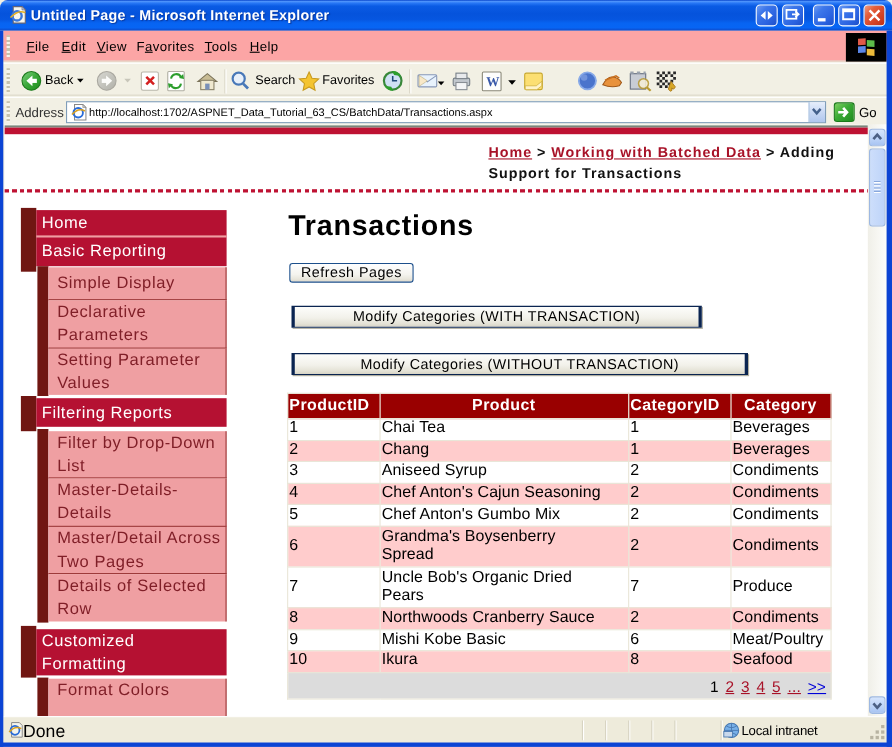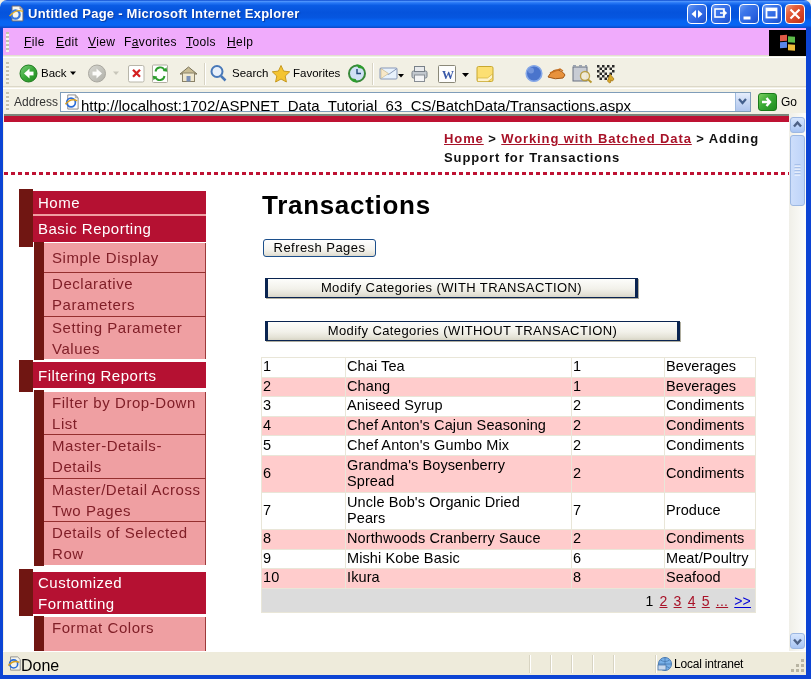--- a/index.html
+++ b/index.html
@@ -13,32 +13,32 @@
 #titleicon{position:absolute;left:8px;top:5px;}
 #titletext{position:absolute;left:28px;top:6px;color:#fff;font-weight:bold;
  font-size:13px;letter-spacing:0.25px;text-shadow:1px 1px 1px #0a3aa0;}
 .wbtn{position:absolute;top:4px;width:20px;height:20px;border-radius:4px;
  border:1px solid #fff;
  background:linear-gradient(135deg,#6f9cf2 0%,#3d77ea 30%,#2a62e0 70%,#1d4fc8 100%);
  color:#fff;}
 .wbtn svg{position:absolute;left:0;top:0;}
 #wb5{background:linear-gradient(135deg,#f0A088 0%,#e4603c 30%,#d8472a 60%,#c03014 100%);}
 
-#menubar{position:absolute;left:3px;top:28px;width:804px;height:28px;background:#f0abfc;border-bottom:1px solid #e2dfd0;}
+#menubar{position:absolute;left:3px;top:28px;width:804px;height:28px;background:#fca5a5;border-bottom:1px solid #e2dfd0;}
 #toolbar{position:absolute;left:3px;top:57px;width:804px;height:30px;background:#f2f0e4;border-top:1px solid #fff;border-bottom:1px solid #dcd8c8;}
 #addrbar{position:absolute;left:3px;top:88px;width:804px;height:26px;background:#f2f0e4;border-top:1px solid #fff;}
 .grip{position:absolute;width:3px;background:repeating-linear-gradient(180deg,#c6c2ae 0 2px,#f6f5ee 2px 4px);}
 .mitem{position:absolute;top:7px;font-size:12px;color:#000;letter-spacing:0.4px;}
 .mitem u{text-decoration:underline;}
 #winlogo{position:absolute;right:1px;top:2px;width:37px;height:26px;background:#000;}
 .tbtxt{position:absolute;font-size:11.5px;color:#000;top:9px;}
 
 #addrlbl{position:absolute;left:11px;top:6px;font-size:12px;color:#333;}
 #addrinput{position:absolute;left:57px;top:3px;width:691px;height:20px;background:#fff;border:1px solid #7f9db9;}
-#urltext{position:absolute;left:20px;top:4px;font-size:15px;color:#000;white-space:nowrap;letter-spacing:0;}
+#urltext{position:absolute;left:20px;top:4px;font-size:10px;color:#000;white-space:nowrap;letter-spacing:0;}
 #combobtn{position:absolute;right:0;top:0;width:15px;height:18px;
  background:linear-gradient(180deg,#e6eefc,#c8d8f4 50%,#b0c6ee);border-left:1px solid #9ebade;}
 #gobtn{position:absolute;left:755px;top:4px;width:19px;height:18px;border-radius:3px;
  background:linear-gradient(135deg,#7cd060 0%,#3aaa35 45%,#1e8c1e 100%);border:1px solid #1a7a1a;}
 #gotext{position:absolute;left:778px;top:6px;font-size:12px;color:#000;}
 
 #content{position:absolute;left:4px;top:113px;width:785px;height:538px;background:#fff;overflow:hidden;}
 #redtop{position:absolute;left:0;top:3px;width:785px;height:6px;background:#be1233;}
 #h1{position:absolute;left:15px;top:13px;font-size:28px;color:#373737;letter-spacing:0.95px;}
 #crumb{position:absolute;left:440px;top:17px;font-size:13px;font-weight:bold;color:#111;line-height:18.5px;letter-spacing:0.9px;}
@@ -319,20 +319,26 @@
   <div class="widebtn" style="left:261px;top:164.5px;width:373px;">Modify Categories (WITH TRANSACTION)</div>
   <div class="widebtn" style="left:261px;top:207.5px;width:415px;">Modify Categories (WITHOUT TRANSACTION)</div>
   <table id="grid">
    <colgroup>
           <col style="width:84px">
           <col style="width:226px">
           <col style="width:93px">
           <col style="width:91px">
         </colgroup>
    <tbody>
+          <tr>
+            <th style="text-align:left">ProductID</th>
+            <th>Product</th>
+            <th style="text-align:left">CategoryID</th>
+            <th>Category</th>
+          </tr>
    <tr>
             <td>1</td>
             <td>Chai Tea</td>
             <td>1</td>
             <td>Beverages</td>
           </tr>
    <tr class="alt">
             <td>2</td>
             <td>Chang</td>
             <td>1</td>

